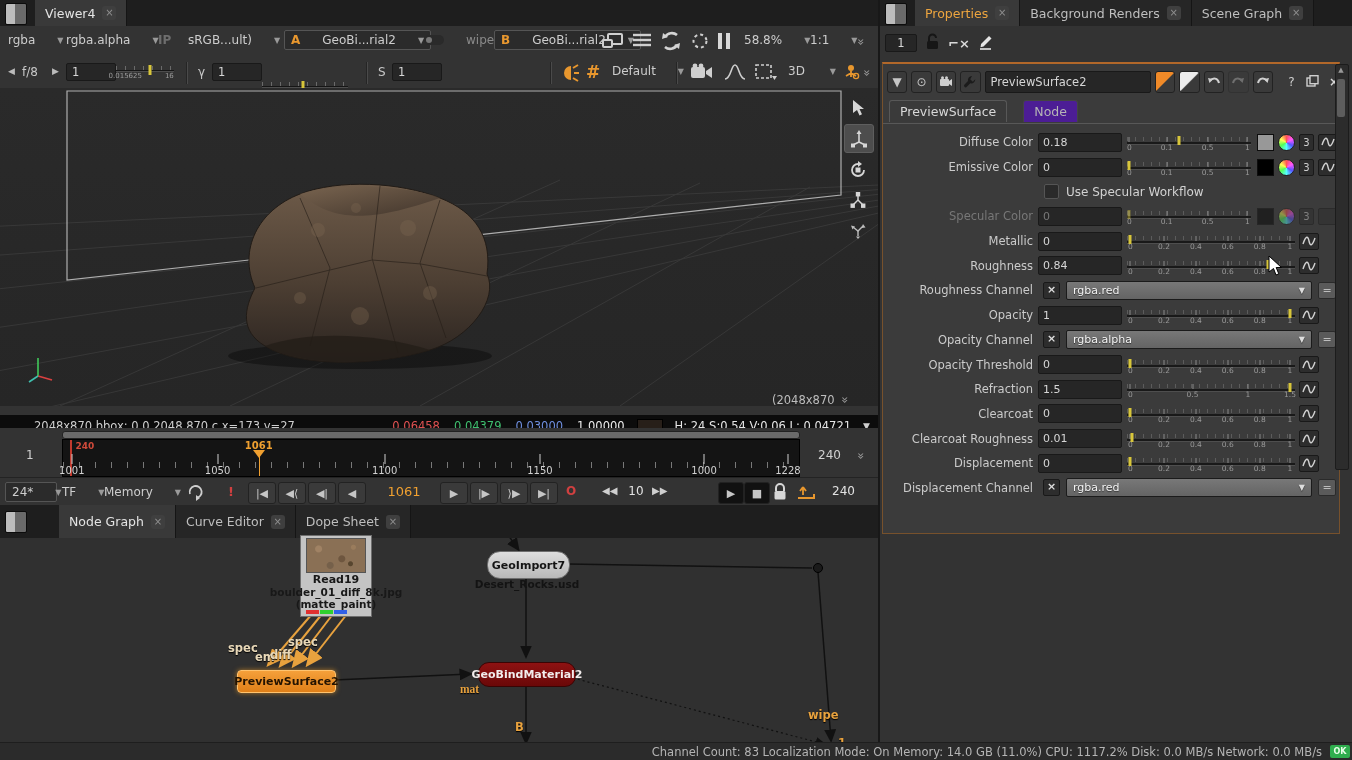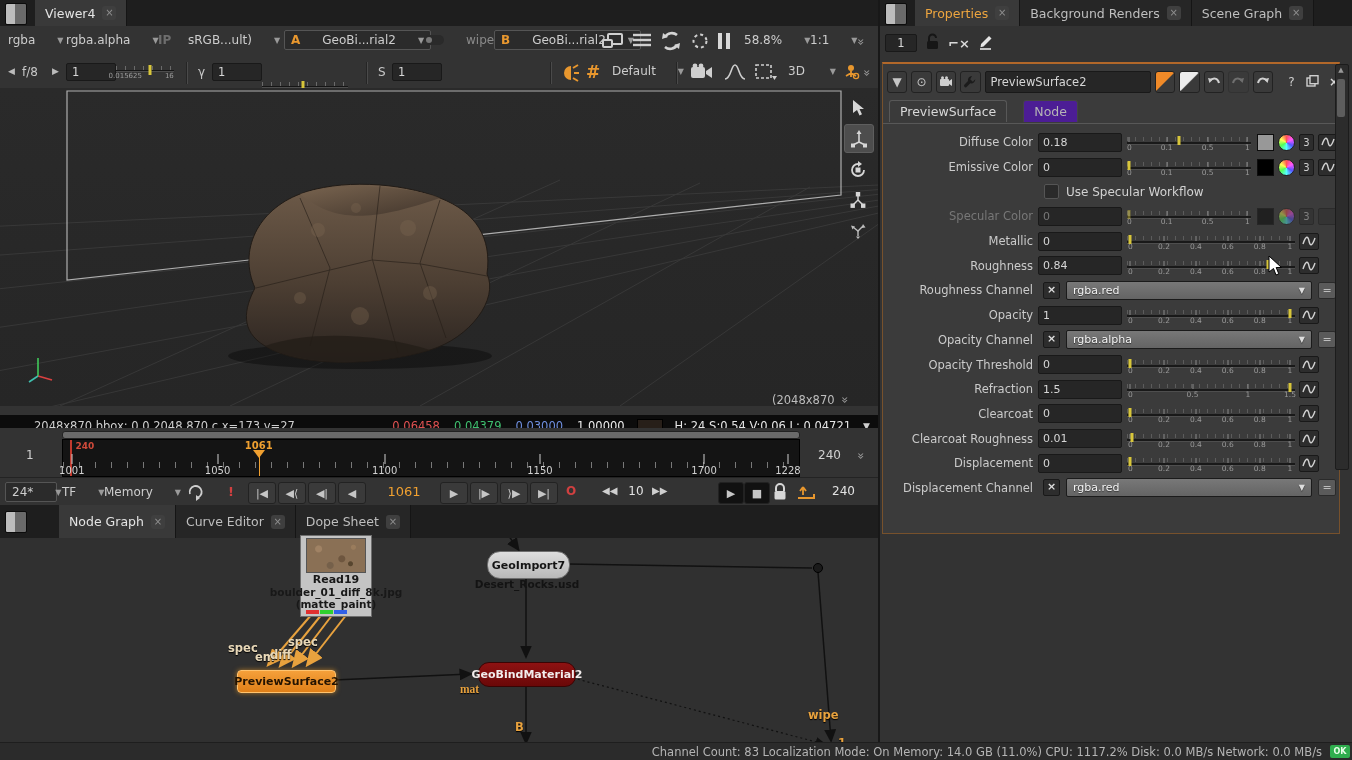--- a/index.html
+++ b/index.html
@@ -396,21 +396,21 @@
         </svg>
       <div id="tl-ticklabels">
           <span class="tl-lab" style="left: 1.2%;">1001</span>
           <i class="tl-maj" style="left: 1.2%;"></i>
           <span class="tl-lab" style="left: 21%;">1050</span>
           <i class="tl-maj" style="left: 21%;"></i>
           <span class="tl-lab" style="left: 43.7%;">1100</span>
           <i class="tl-maj" style="left: 43.7%;"></i>
           <span class="tl-lab" style="left: 64.8%;">1150</span>
           <i class="tl-maj" style="left: 64.8%;"></i>
-          <span class="tl-lab" style="left: 87.1%;">1700</span>
+          <span class="tl-lab" style="left: 87.1%;">1000</span>
           <i class="tl-maj" style="left: 87.1%;"></i>
           <span class="tl-lab" style="left: 98.5%;">1228</span>
           <i class="tl-maj" style="left: 98.5%;"></i>
         </div>
     </div>
     <span class="abs" style="left:818px;top:20px;font-size:12px;color:#d0d0d0;">240</span>
     <span class="abs chev2" style="left:858px;top:20px;">»</span>
   </div>
 
   <div id="transport">

